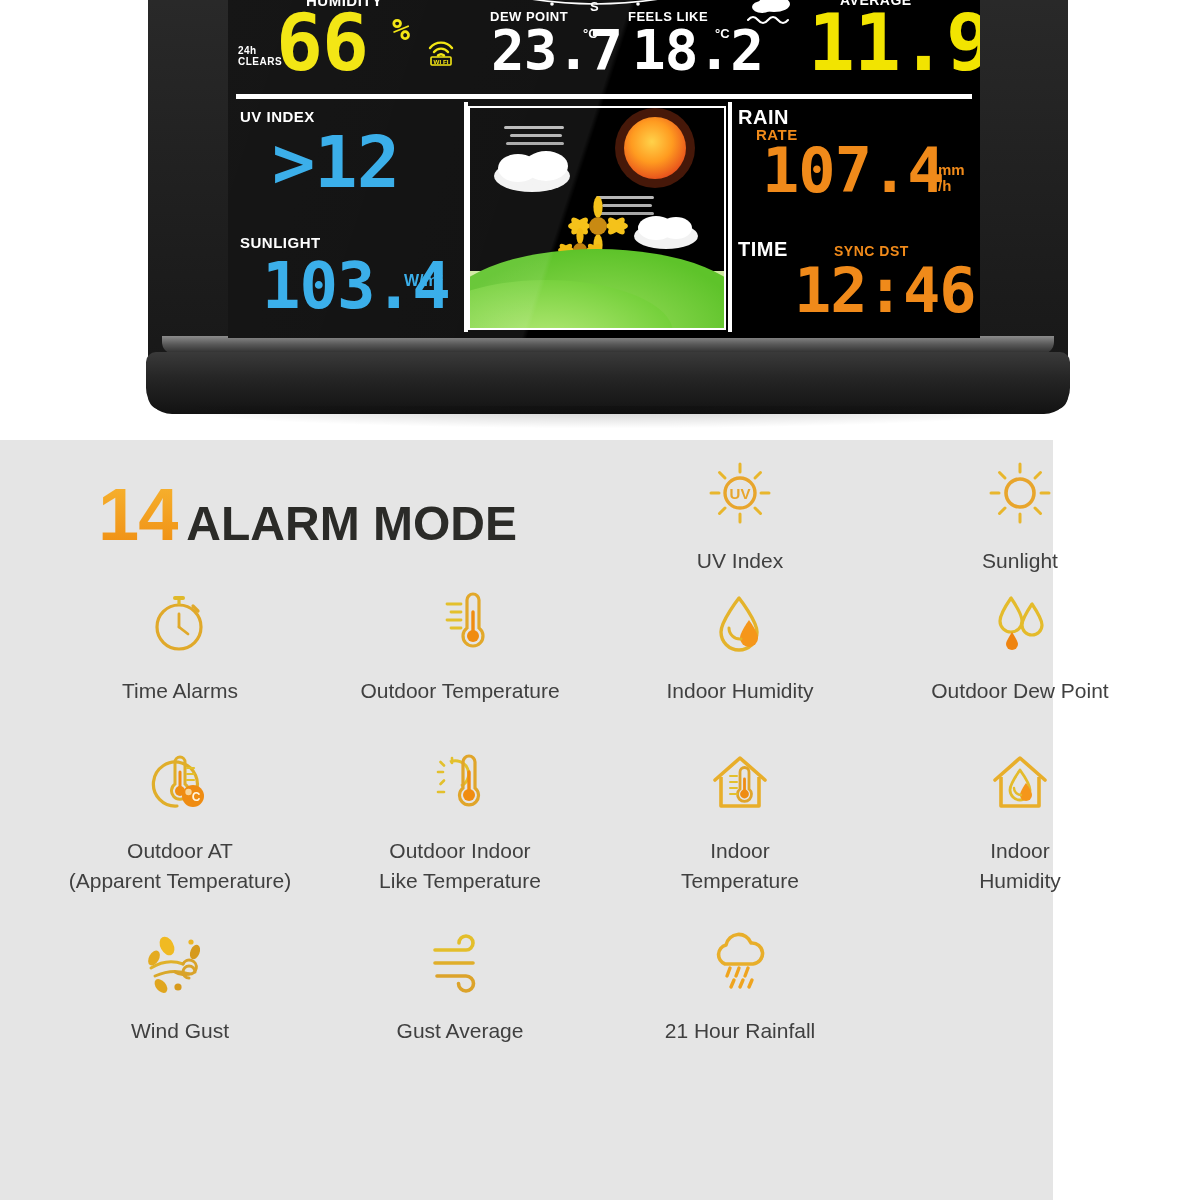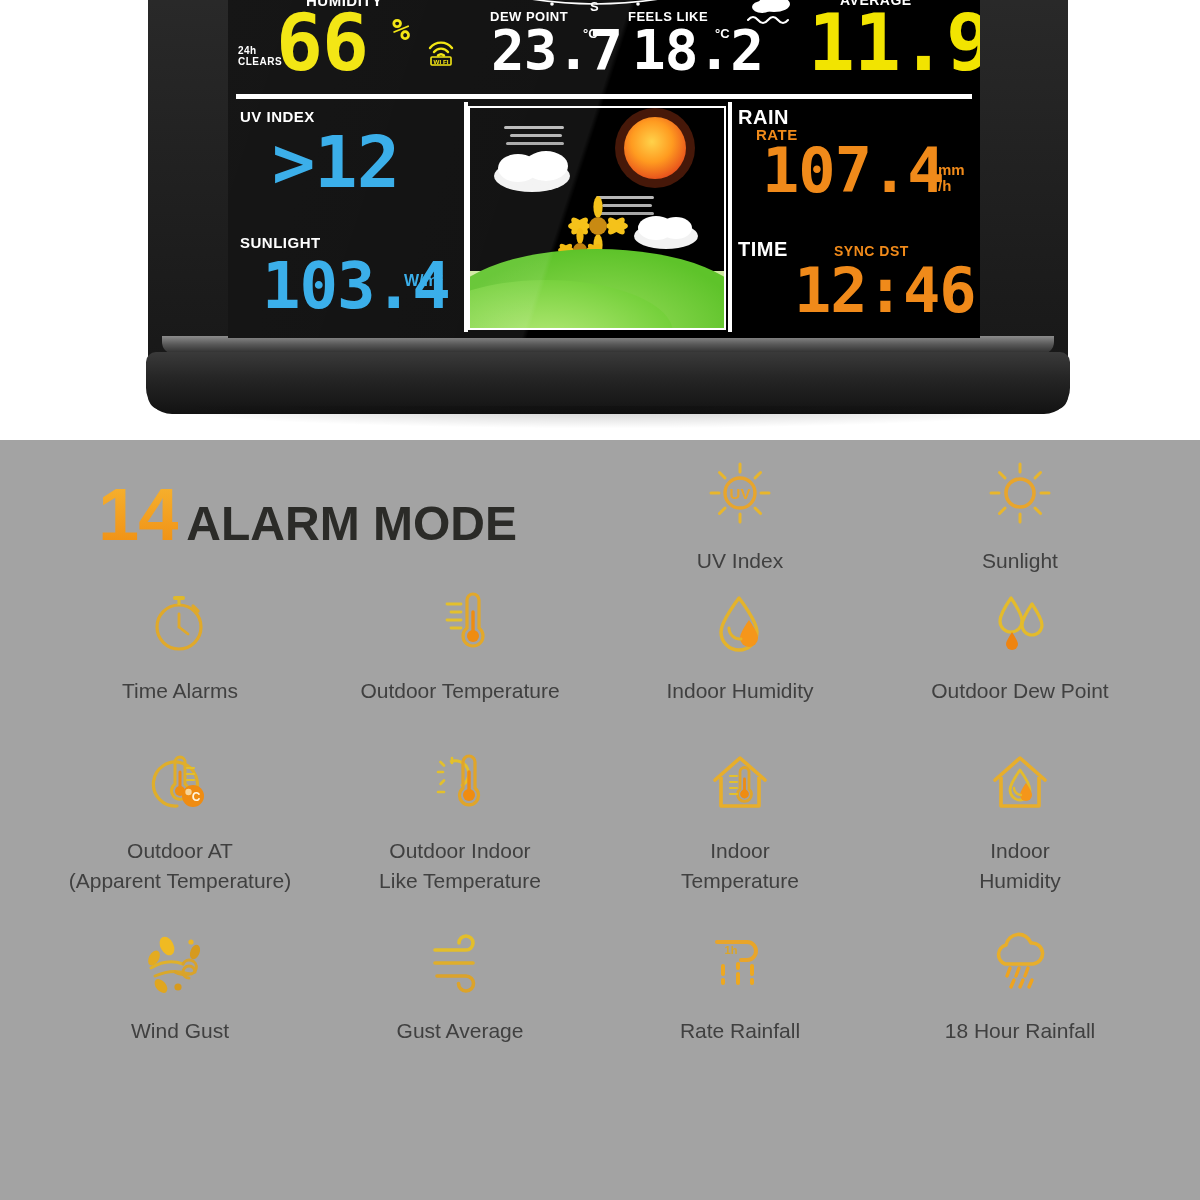--- a/index.html
+++ b/index.html
@@ -137,22 +137,22 @@
   }
   .scene-hill2 {
     position:absolute; left:-20%; top:78%; width:100%; height:30%;
     background: radial-gradient(ellipse at 50% 100%, #b8ea7a 0%, #74d03a 75%);
     border-radius: 50% 50% 0 0 / 80% 80% 0 0;
   }
 
   
   .features {
     position:relative;
-    width:1200px; height:760px;
-    background:#a3a3a3;
+    width:1053px; height:760px;
+    background:#e5e5e5;
     padding: 20px 40px 0 40px;
   }
   .grid {
     display:grid;
     grid-template-columns: repeat(4, 1fr);
     grid-template-rows: 130px 160px 180px 150px;
     width:1120px;
   }
   .cell {
     display:flex; flex-direction:column;
@@ -543,49 +543,32 @@
       <div class="icon-wrap">
         <svg width="66" height="66" viewBox="0 0 66 66">
           <path d="M8 20 h31 a7 7 0 1 0 -7 -7" fill="none" stroke="#e3be2b" stroke-width="3.6" stroke-linecap="round"></path>
           <path d="M8 33 h38" fill="none" stroke="#e0ae2a" stroke-width="3.6" stroke-linecap="round"></path>
           <path d="M10 46 h29 a7.5 7.5 0 1 1 -7.5 7.5" fill="none" stroke="#dca32a" stroke-width="3.6" stroke-linecap="round"></path>
         </svg>
       </div>
       <div class="cell-label">Gust Average</div>
     </div>
 
-    <div class="cell">
-      <div class="icon-wrap">
-        <svg width="66" height="66" viewBox="0 0 66 66">
-          <path d="M10 12 h30 a9 9 0 0 1 0 18 h-6" fill="none" stroke="#e8a52a" stroke-width="4" stroke-linecap="round"></path>
-          <text x="24" y="24" font-size="11" fill="#d9a52a" text-anchor="middle" font-family="Liberation Sans, sans-serif" font-weight="bold">1h</text>
-          <g stroke="#eda820" stroke-width="4" stroke-linecap="round">
-            <line x1="16" y1="36" x2="16" y2="44"></line>
-              <line x1="16" y1="50" x2="16" y2="53"></line>
-            <line x1="31" y1="34" x2="31" y2="38"></line>
-              <line x1="31" y1="44" x2="31" y2="53"></line>
-            <line x1="45" y1="36" x2="45" y2="44"></line>
-              <line x1="45" y1="50" x2="45" y2="53"></line>
-          </g>
-        </svg>
-      </div>
-      <div class="cell-label">Rate Rainfall</div>
-    </div>
 
     <div class="cell">
       <div class="icon-wrap">
         <svg width="66" height="66" viewBox="0 0 66 66">
           <path d="M18 34 a10 10 0 0 1 1 -19 a13 13 0 0 1 25 -2 a9 9 0 0 1 2 21 z" fill="none" stroke="#e8ae2a" stroke-width="3.6" stroke-linejoin="round"></path>
           <g stroke="#efa41e" stroke-width="3.4" stroke-linecap="round">
             <line x1="23" y1="38" x2="20" y2="46"></line>
               <line x1="32" y1="38" x2="29" y2="46"></line>
               <line x1="41" y1="38" x2="38" y2="46"></line>
             <line x1="27" y1="50" x2="24" y2="57"></line>
               <line x1="36" y1="50" x2="33" y2="57"></line>
               <line x1="45" y1="50" x2="42" y2="57"></line>
           </g>
         </svg>
       </div>
-      <div class="cell-label">18 Hour Rainfall</div>
+      <div class="cell-label">21 Hour Rainfall</div>
     </div>
 
   </div>
 </div>
 
 </body></html>

